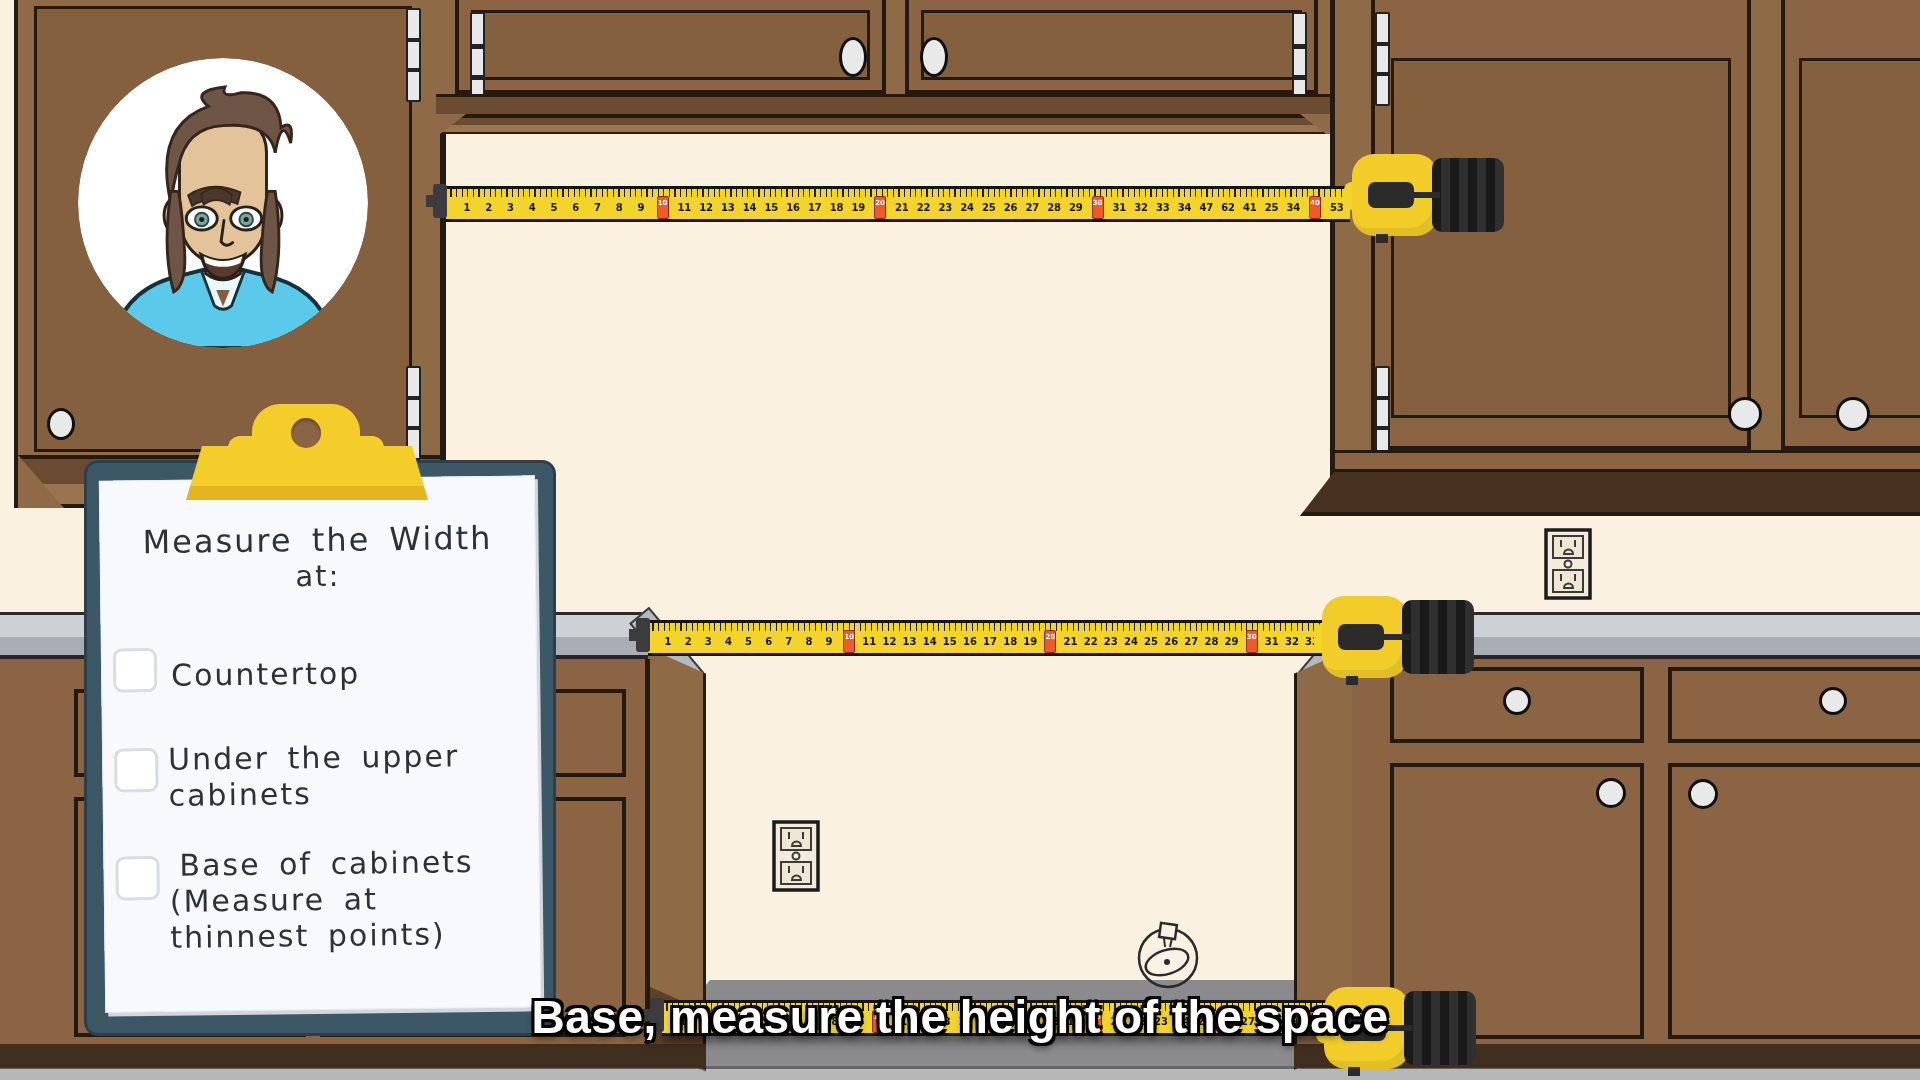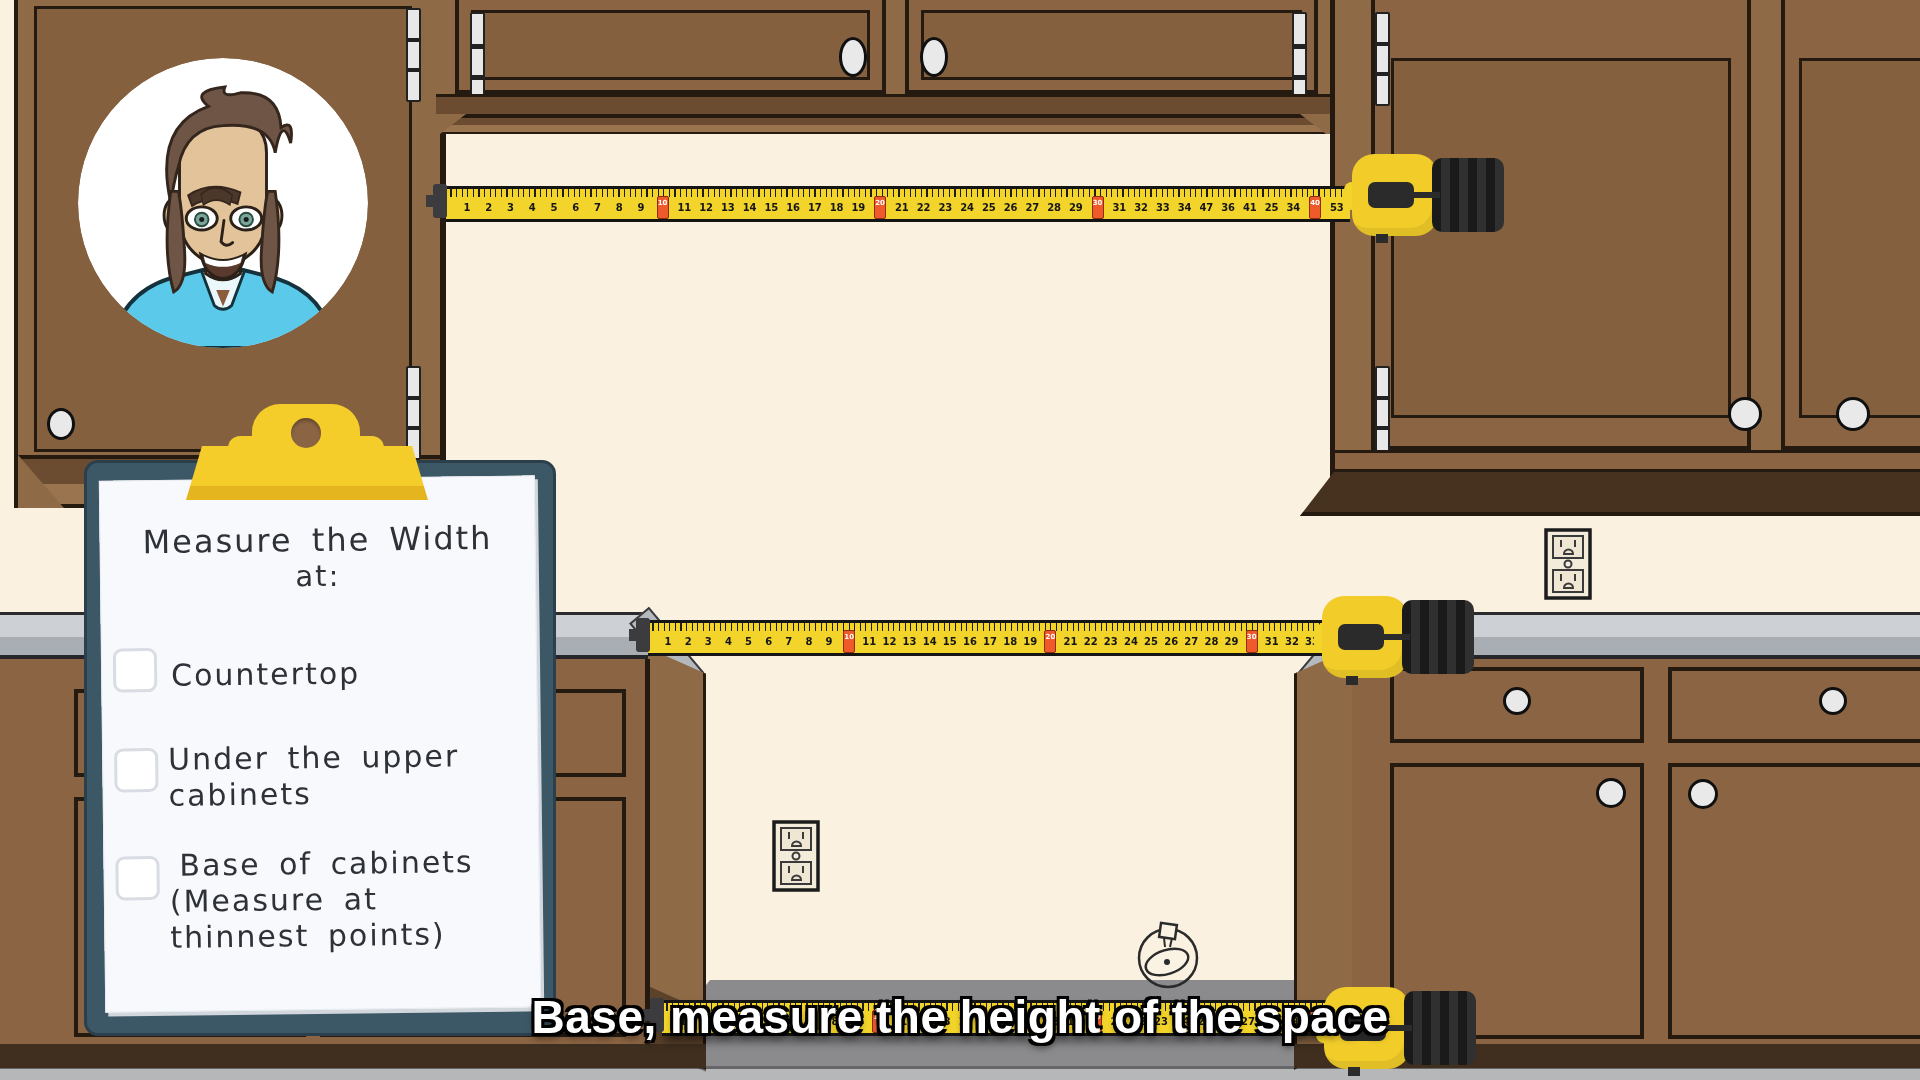--- a/index.html
+++ b/index.html
@@ -199,21 +199,21 @@
         <span>26</span>
         <span>27</span>
         <span>28</span>
         <span>29</span>
         <span><i>30</i></span>
         <span>31</span>
         <span>32</span>
         <span>33</span>
         <span>34</span>
         <span>47</span>
-        <span>36</span>
+        <span>62</span>
         <span>41</span>
         <span>25</span>
         <span>34</span>
         <span><i>40</i></span>
         <span>53</span>
       </div>
   </div>
   <div class="hook" style="left:433px;top:184px;"></div>
   <div class="tm-body" style="left:1344px;top:152px;">
     <div class="tm-tab"></div>

